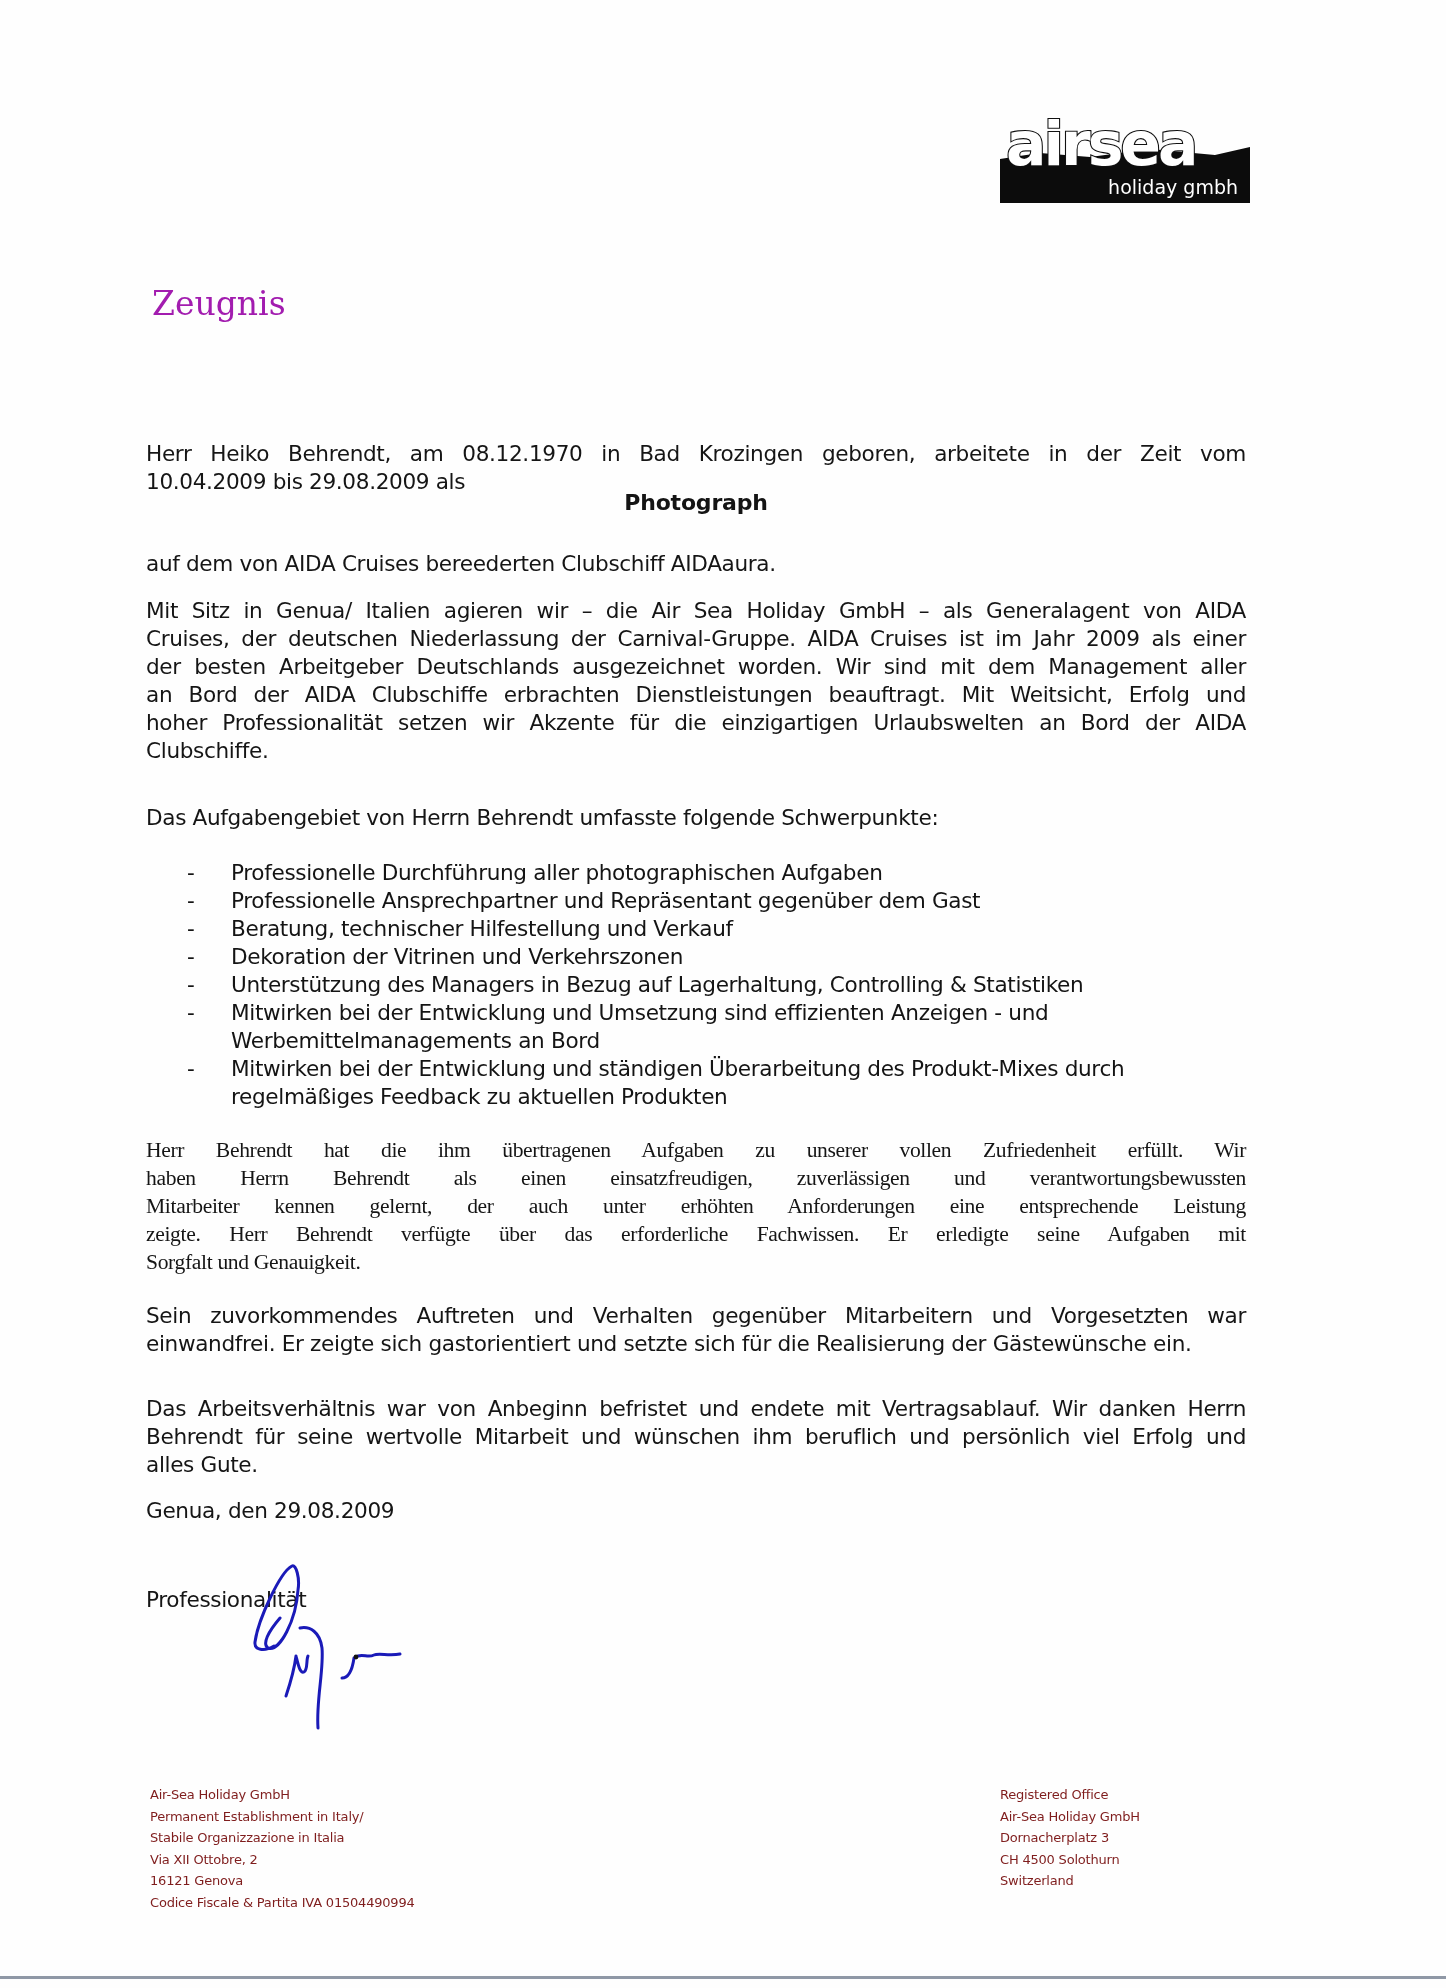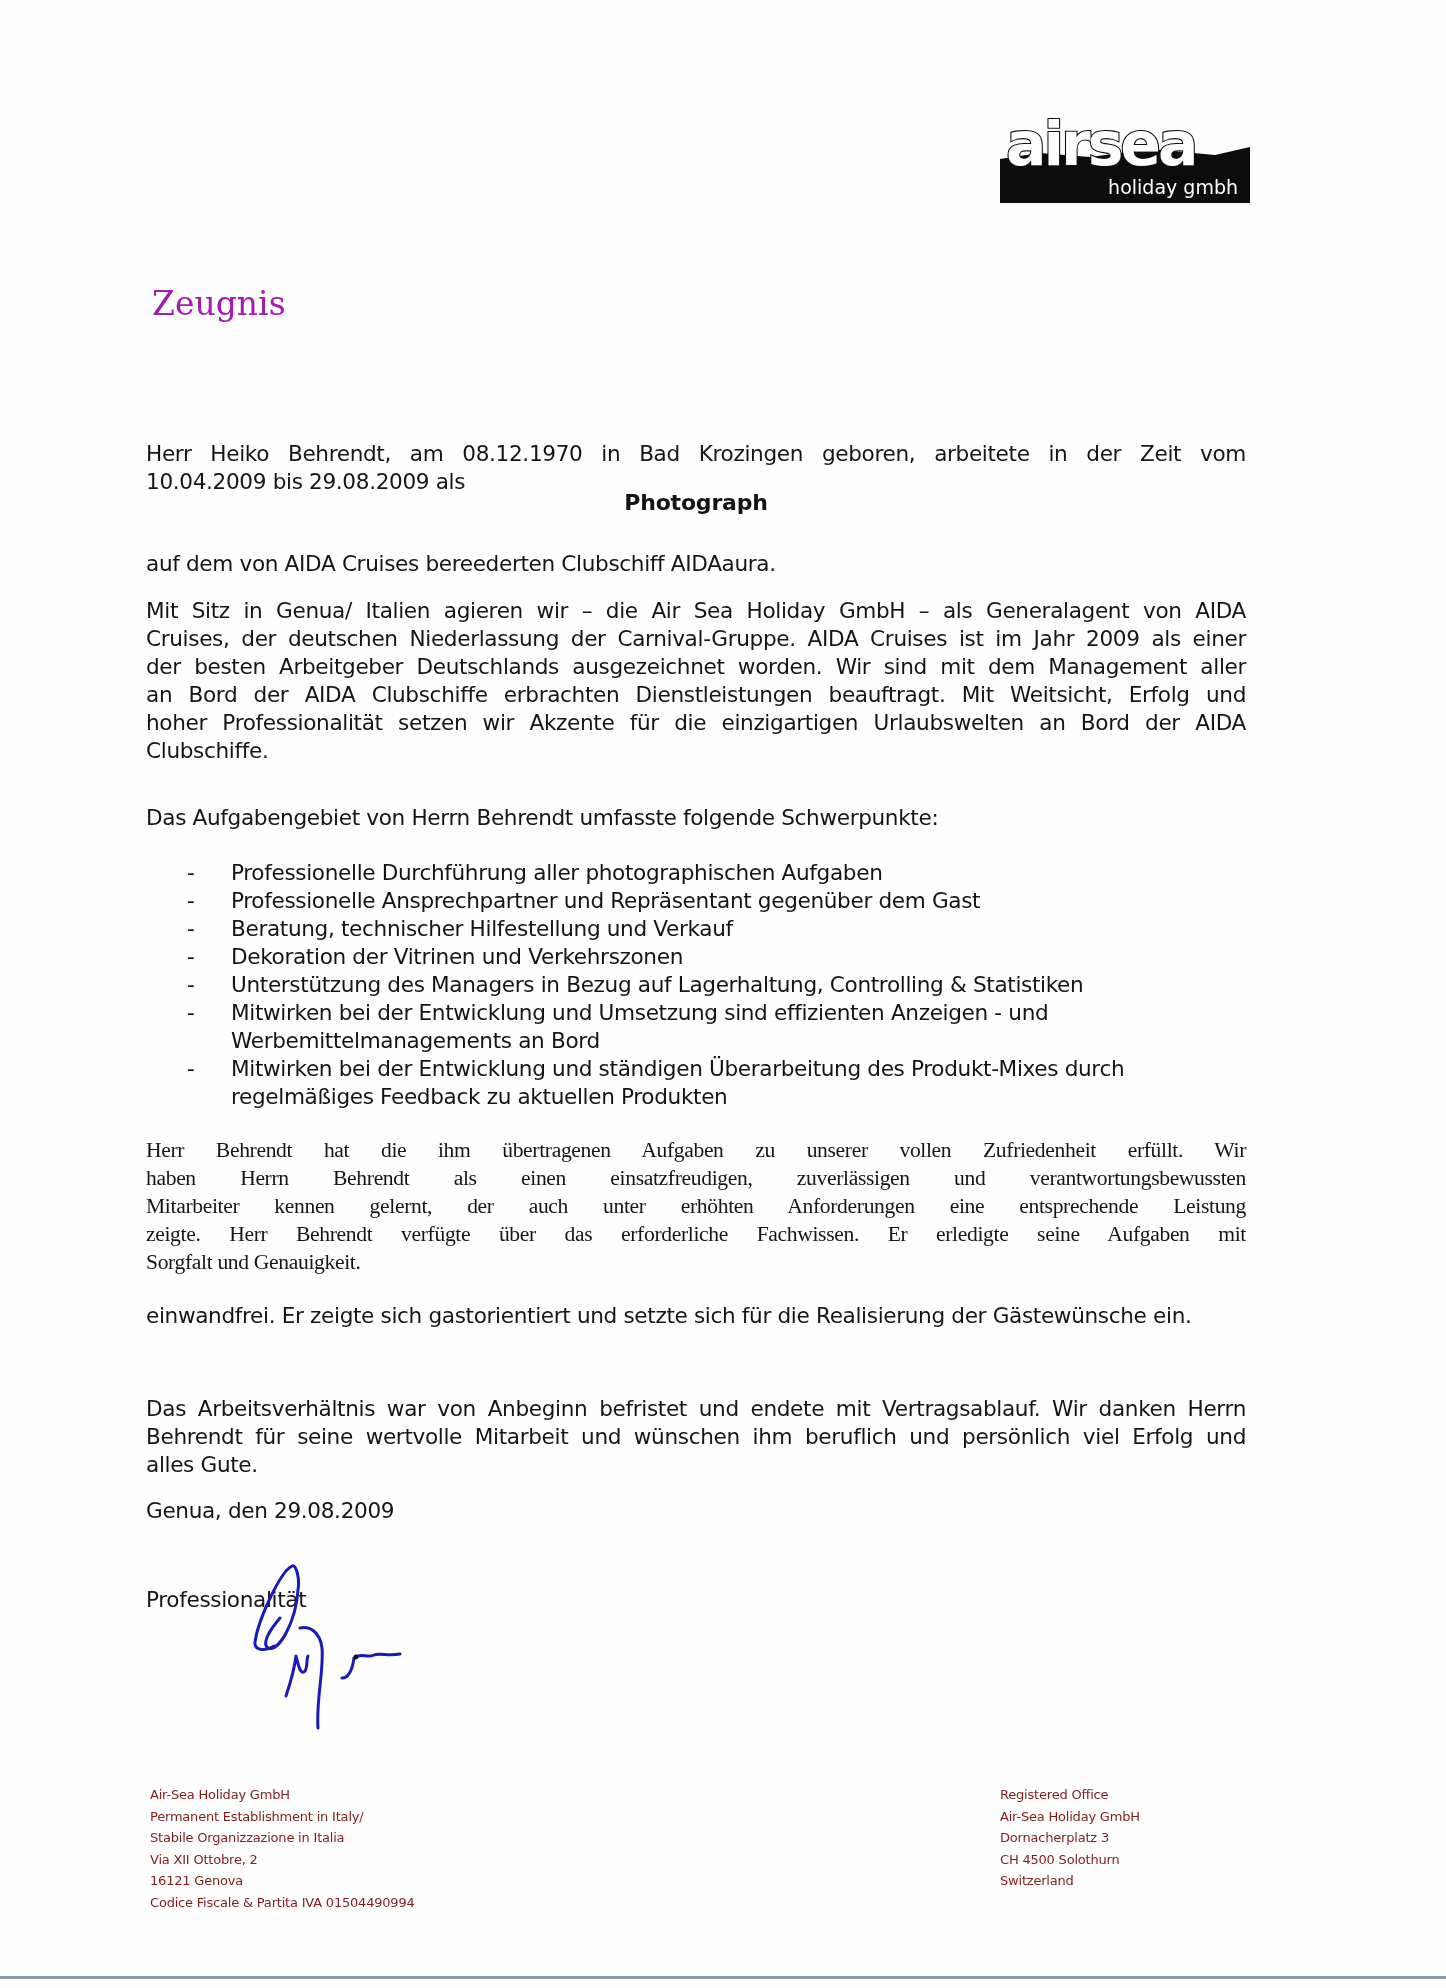--- a/index.html
+++ b/index.html
@@ -117,20 +117,21 @@
 
 <div class="abs body-text" style="top:1136px;font-family:Liberation Serif, serif;">
   <span class="jline">Herr Behrendt hat die ihm übertragenen Aufgaben zu unserer vollen Zufriedenheit erfüllt. Wir</span>
   <span class="jline">haben Herrn Behrendt als einen einsatzfreudigen, zuverlässigen und verantwortungsbewussten</span>
   <span class="jline">Mitarbeiter kennen gelernt, der auch unter erhöhten Anforderungen eine entsprechende Leistung</span>
   <span class="jline">zeigte. Herr Behrendt verfügte über das erforderliche Fachwissen. Er erledigte seine Aufgaben mit</span>
   <span class="line">Sorgfalt und Genauigkeit.</span>
 </div>
 
 <div class="abs body-text" style="top:1302px;">
+  <span class="jline">Sein zuvorkommendes Auftreten und Verhalten gegenüber Mitarbeitern und Vorgesetzten war</span>
   <span class="line">einwandfrei. Er zeigte sich gastorientiert und setzte sich für die Realisierung der Gästewünsche ein.</span>
 </div>
 
 <div class="abs body-text" style="top:1386px;margin-top:9px;">
   <span class="jline">Das Arbeitsverhältnis war von Anbeginn befristet und endete mit Vertragsablauf. Wir danken Herrn</span>
   <span class="jline">Behrendt für seine wertvolle Mitarbeit und wünschen ihm beruflich und persönlich viel Erfolg und</span>
   <span class="line">alles Gute.</span>
 </div>
 
 <div class="abs body-text" style="top:1497px;">

